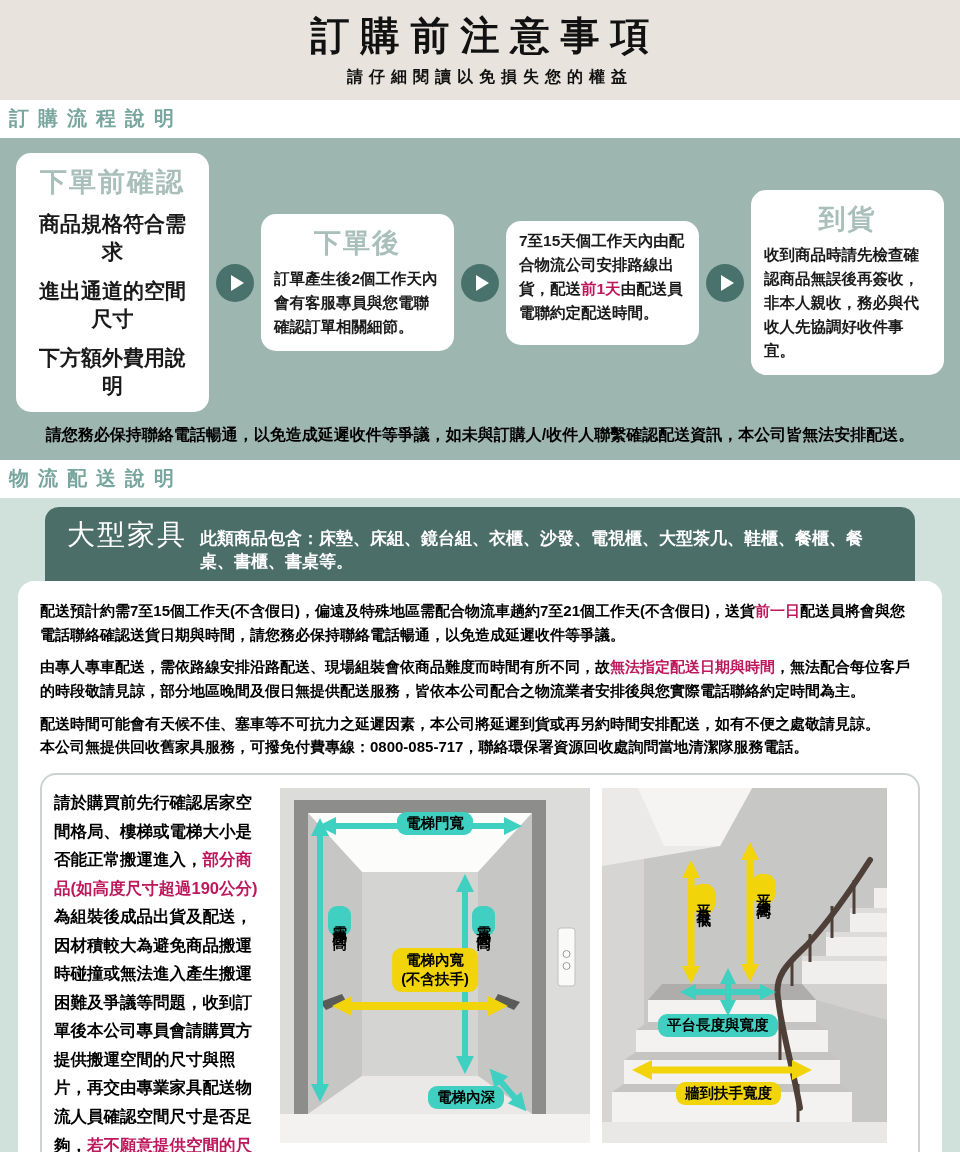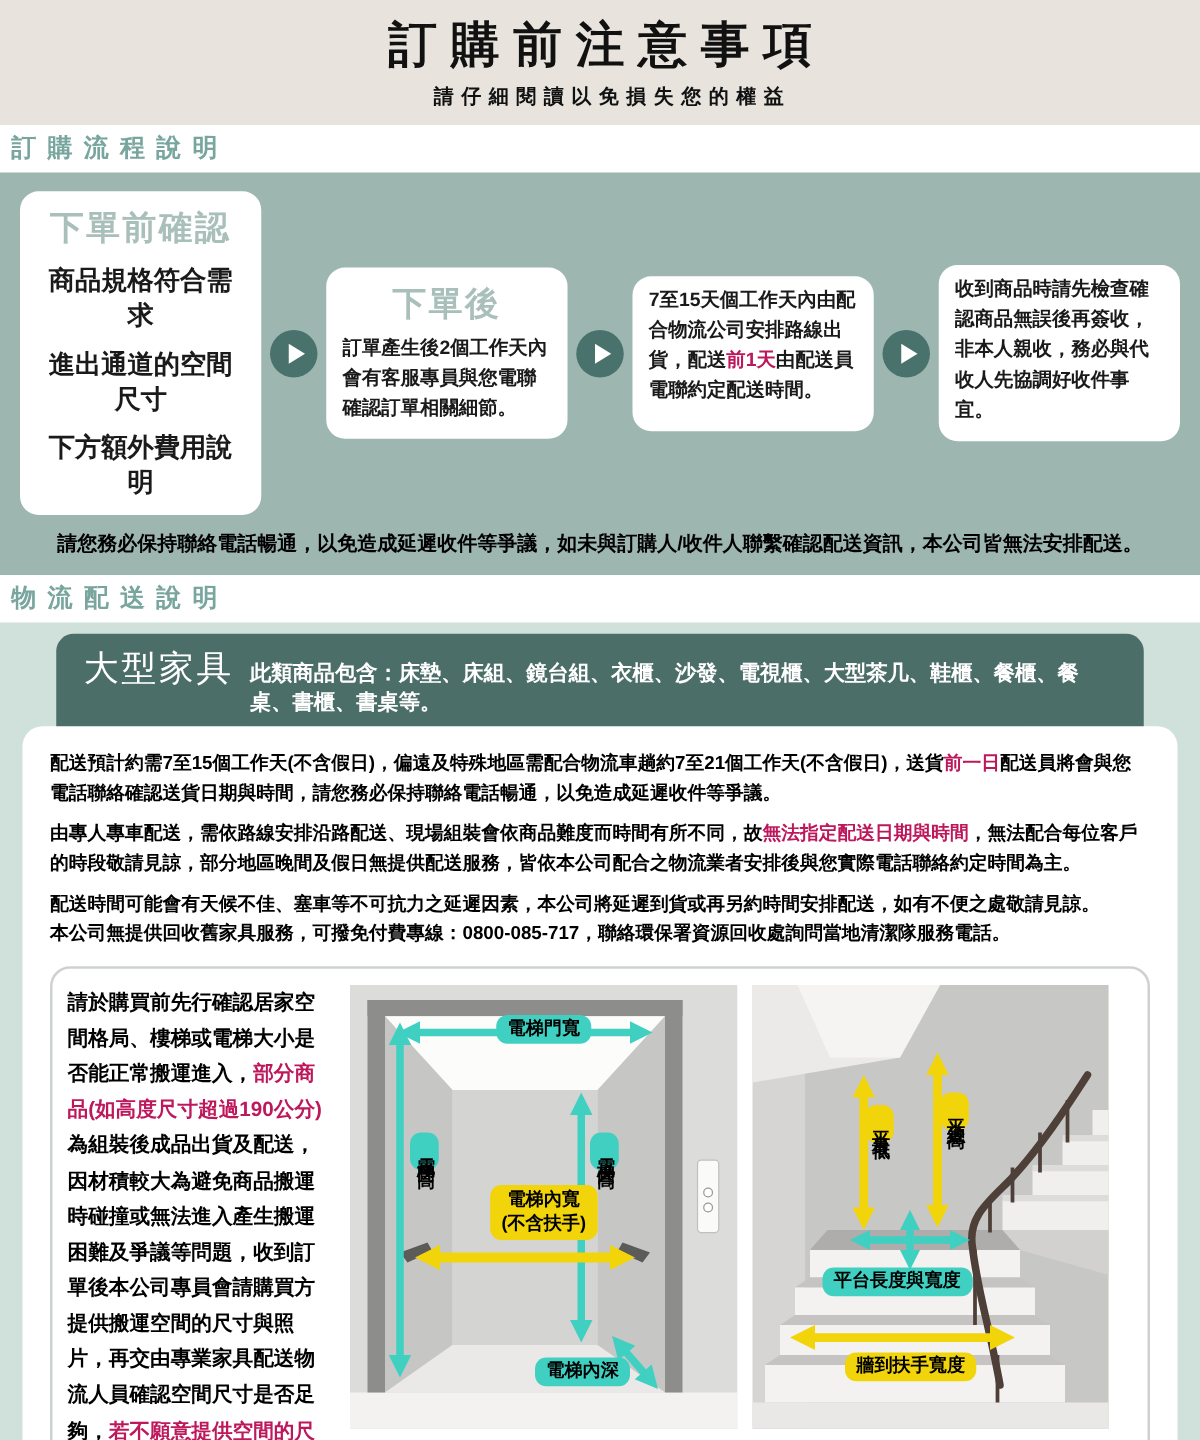--- a/index.html
+++ b/index.html
@@ -86,20 +86,21 @@
 
       <div class="step-card">
         <div class="step-body"><span>7至15天個工作天內由配合物流公司安排路線出貨，配送</span><span class="red">前1天</span><span>由配送員電聯約定配送時間。</span></div>
       </div>
 
       <div class="arrow-circle">
           <span class="tri"></span>
         </div>
 
       <div class="step-card">
+        <div class="step-title">到貨</div>
         <div class="step-body"><span>收到商品時請先檢查確認商品無誤後再簽收，非本人親收，務必與代收人先協調好收件事宜。</span></div>
       </div>
 
     </div>
     <p class="flow-note">請您務必保持聯絡電話暢通，以免造成延遲收件等爭議，如未與訂購人/收件人聯繫確認配送資訊，本公司皆無法安排配送。</p>
   </section>
 
   <div class="strip">
     <h2>物流配送說明</h2>
   </div>

